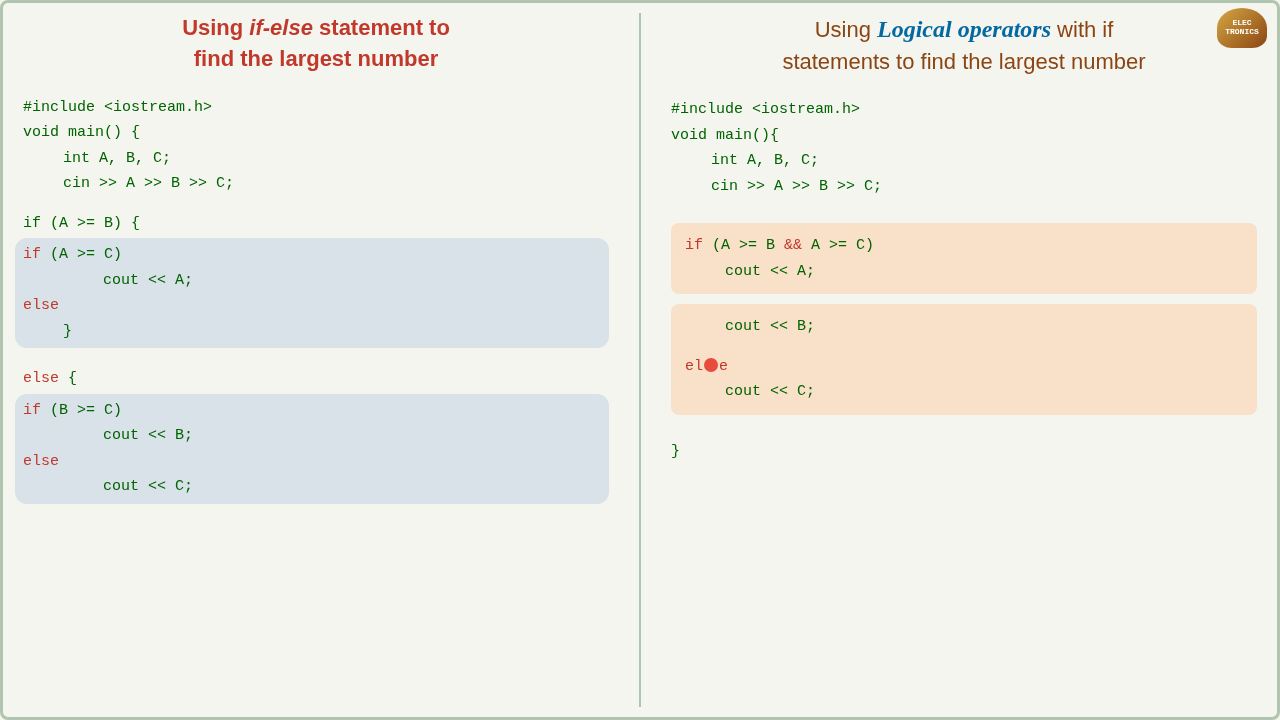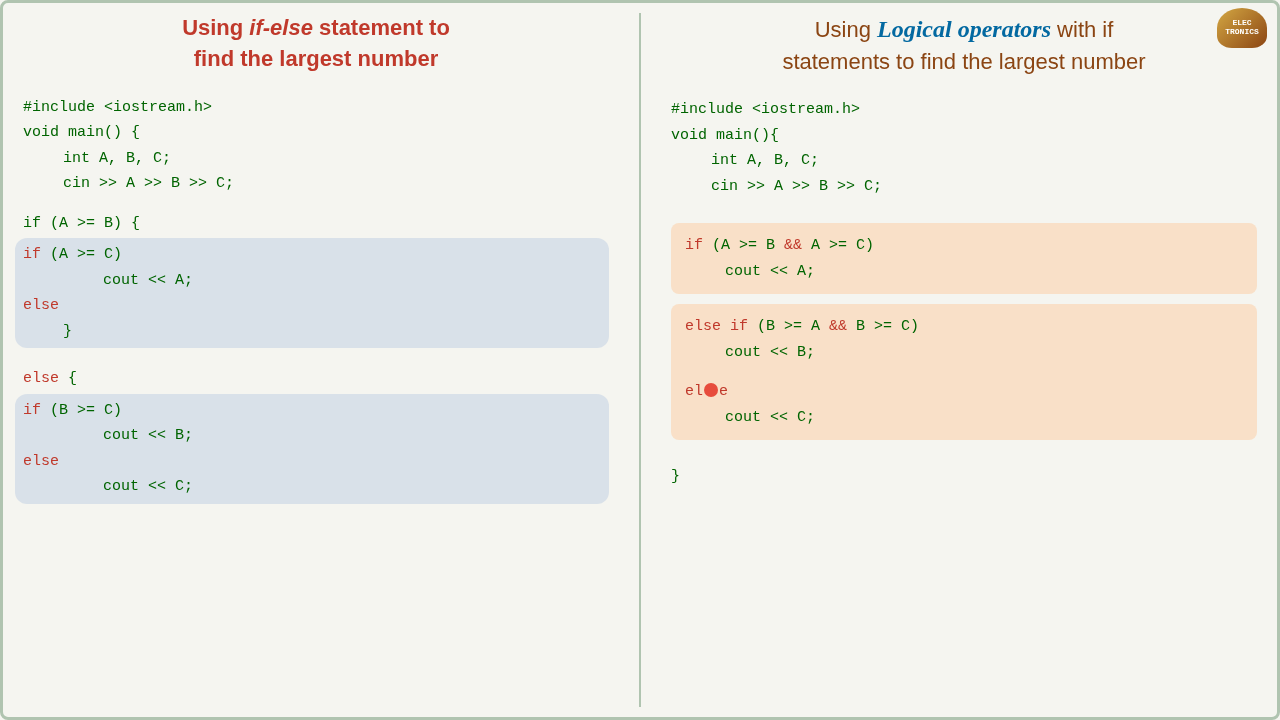--- a/index.html
+++ b/index.html
@@ -204,23 +204,20 @@
       <div class="spacer"></div>
 
       <div class="right-box-orange">
         <span class="code-line">
           <span class="keyword">if</span> (A &gt;= B <span class="keyword">&amp;&amp;</span> A &gt;= C)
         </span>
         <span class="code-line indent1">cout &lt;&lt; A;</span>
       </div>
 
       <div class="right-box-orange">
-        <span class="code-line">
-          <span class="keyword">else if</span> (B &gt;= A <span class="keyword">&amp;&amp;</span> B &gt;= C)
-        </span>
         <span class="code-line indent1">cout &lt;&lt; B;</span>
         <div class="spacer"></div>
         <span class="code-line">
           <span class="keyword">el</span><span class="red-dot"></span><span class="keyword">e</span>
         </span>
         <span class="code-line indent1">cout &lt;&lt; C;</span>
       </div>
 
       <div class="spacer"></div>
       <span class="code-line">}</span>

